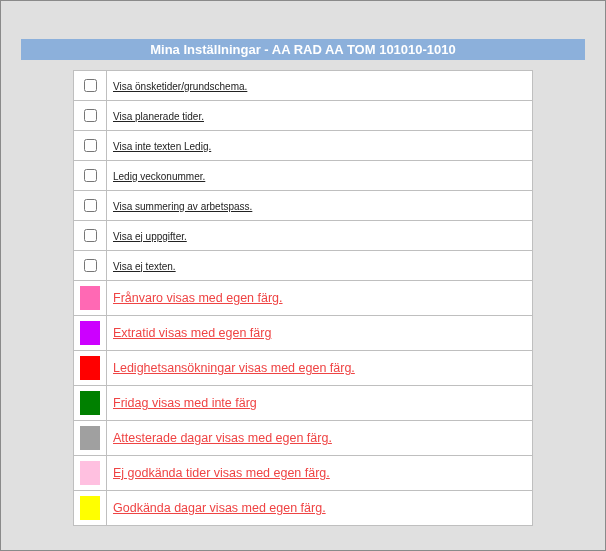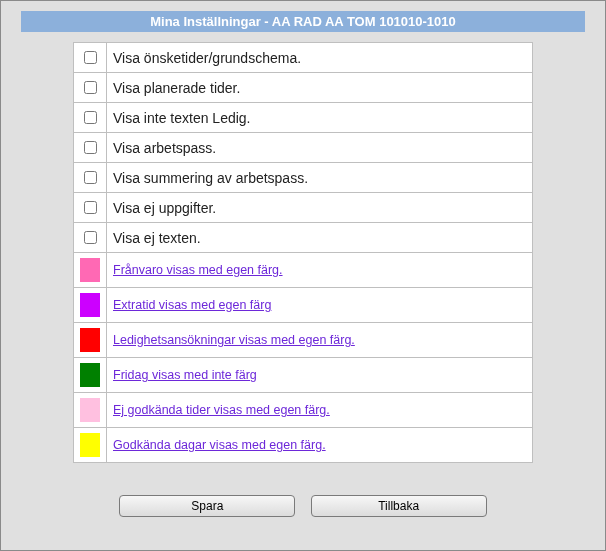--- a/index.html
+++ b/index.html
@@ -18,20 +18,21 @@
     background: #e0e0e0;
     padding: 10px 20px 20px 20px;
   }
   .header-bar {
     background: #8cb0db;
     color: #fff;
     font-weight: bold;
     font-size: 13px;
     text-align: center;
     padding: 3px 0;
+    margin-top: 28px;
   }
   .table-wrap {
     margin: 10px 52px 0 52px;
   }
   table.settings {
     width: 100%;
     border-collapse: collapse;
     background: #fff;
   }
   table.settings td {
@@ -49,24 +50,25 @@
   }
   .swatch {
     width: 100%;
     height: 24px;
   }
   .setting-checkbox {
     width: 13px;
     height: 13px;
   }
   .setting-label {
-    font-size: 14px;
+    font-size: 10px;
+    text-decoration: underline;
   }
   a.setting-link {
-    color: #6d28d9;
+    color: #ef4444;
     text-decoration: underline;
     font-size: 12.5px;
   }
   .button-row {
     margin-top: 32px;
     text-align: center;
   }
   .btn {
     display: inline-block;
     width: 176px;
@@ -96,21 +98,21 @@
           <tr>
             <td class="checkbox-cell"><input type="checkbox" class="setting-checkbox" style=""></td>
             <td><span class="setting-label">Visa planerade tider.</span></td>
           </tr>
           <tr>
             <td class="checkbox-cell"><input type="checkbox" class="setting-checkbox" style=""></td>
             <td><span class="setting-label">Visa inte texten Ledig.</span></td>
           </tr>
           <tr>
             <td class="checkbox-cell"><input type="checkbox" class="setting-checkbox" style=""></td>
-            <td><span class="setting-label">Visa arbetspass.</span></td>
+            <td><span class="setting-label">Ledig veckonummer.</span></td>
           </tr>
           <tr>
             <td class="checkbox-cell"><input type="checkbox" class="setting-checkbox" style=""></td>
             <td><span class="setting-label">Visa summering av arbetspass.</span></td>
           </tr>
           <tr>
             <td class="checkbox-cell"><input type="checkbox" class="setting-checkbox" style=""></td>
             <td><span class="setting-label">Visa ej uppgifter.</span></td>
           </tr>
           <tr>
@@ -136,20 +138,26 @@
             <td><a href="#" class="setting-link"> Ledighetsansökningar visas med egen färg.</a></td>
           </tr>
           <tr>
             <td class="swatch-cell">
               <div class="swatch" style="background: rgb(0, 128, 0);"></div>
             </td>
             <td><a href="#" class="setting-link"> Fridag visas med inte färg</a></td>
           </tr>
           <tr>
             <td class="swatch-cell">
+              <div class="swatch" style="background: rgb(160, 160, 160);"></div>
+            </td>
+            <td><a href="#" class="setting-link"> Attesterade dagar visas med egen färg.</a></td>
+          </tr>
+          <tr>
+            <td class="swatch-cell">
               <div class="swatch" style="background: rgb(255, 192, 224);"></div>
             </td>
             <td><a href="#" class="setting-link"> Ej godkända tider visas med egen färg.</a></td>
           </tr>
           <tr>
             <td class="swatch-cell">
               <div class="swatch" style="background: rgb(255, 255, 0);"></div>
             </td>
             <td><a href="#" class="setting-link"> Godkända dagar visas med egen färg.</a></td>
           </tr>

